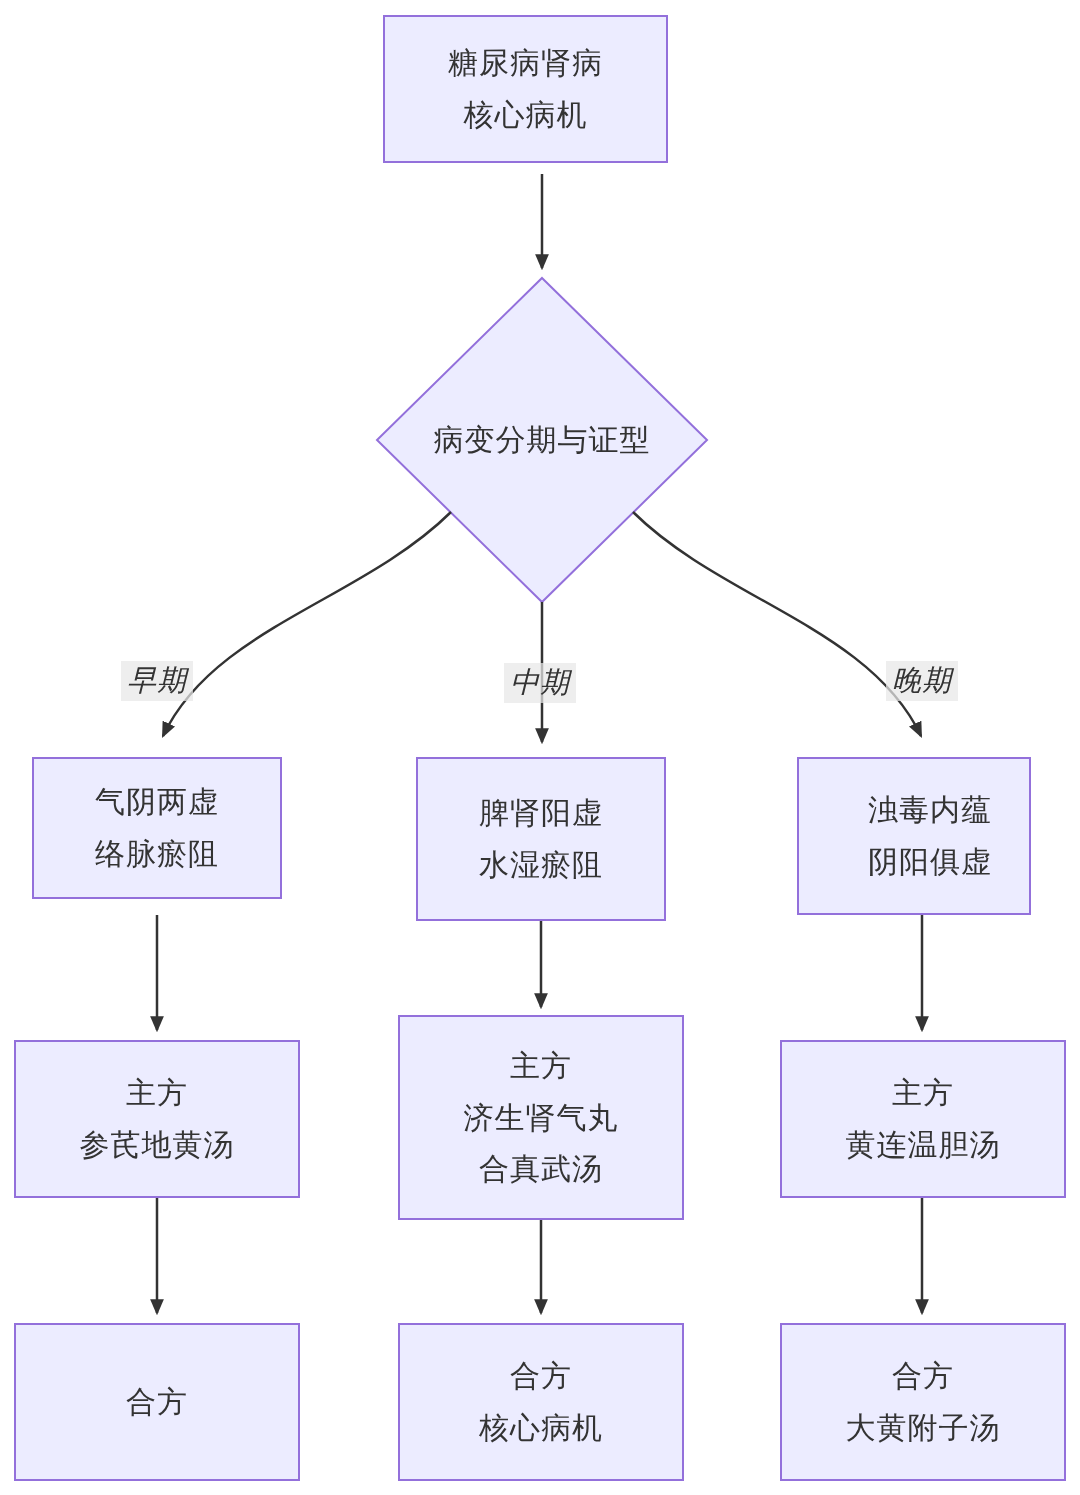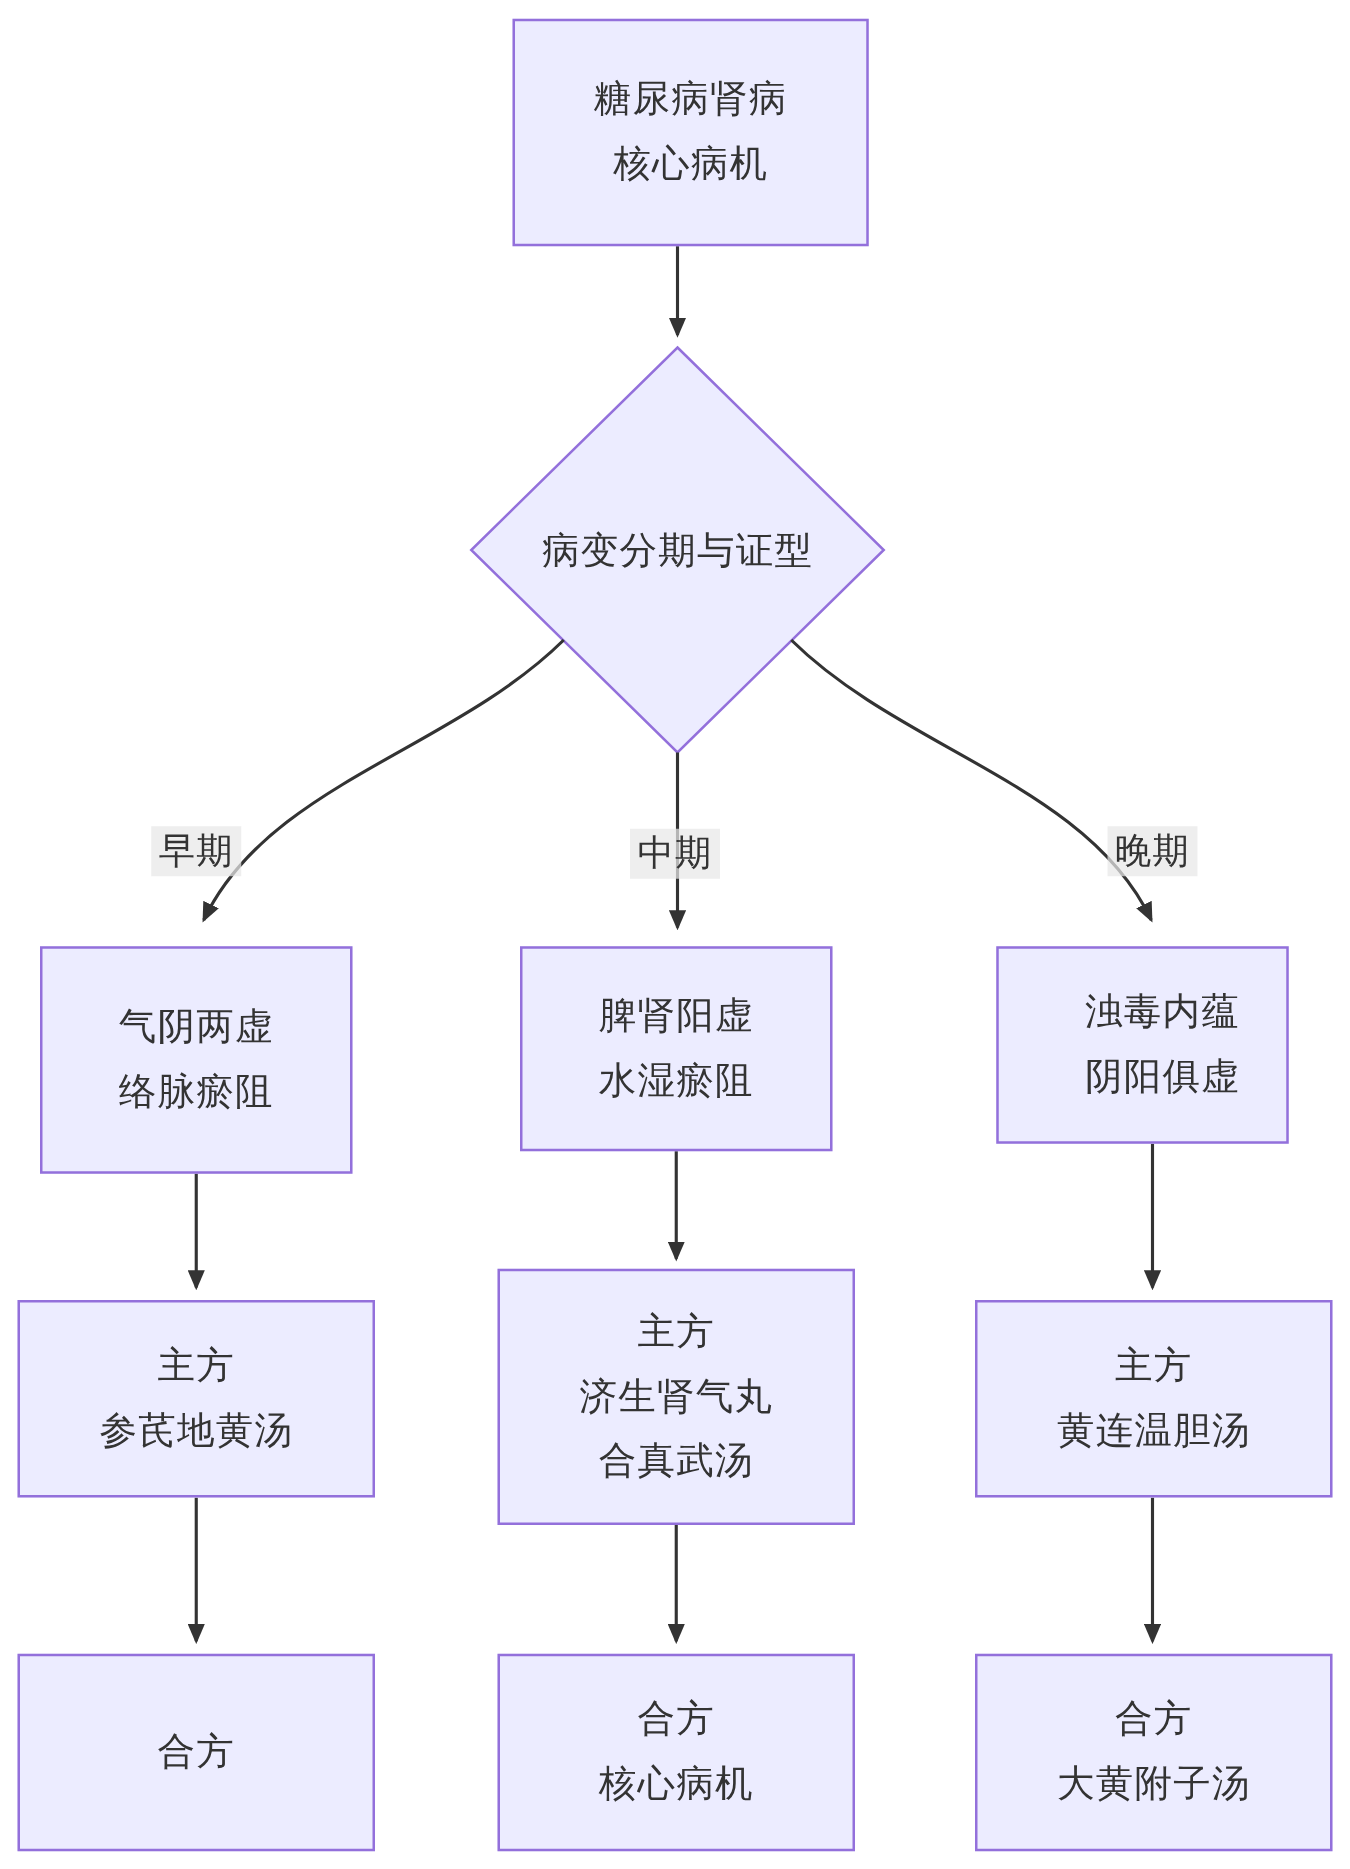--- a/index.html
+++ b/index.html
@@ -16,21 +16,21 @@
     display:flex; flex-direction:column; justify-content:center; align-items:center;
     text-align:center; letter-spacing:1px;
   }
   .diamond-label {
     position:absolute; color:#333333; font-size:30px; letter-spacing:1px;
     display:flex; justify-content:center; align-items:center; text-align:center;
   }
   .edge-label {
     position:absolute; transform:translate(-50%,-50%);
     background:rgba(232,232,232,0.72); color:#333333;
-    font-size:29px; letter-spacing:1px; padding:0 6px; white-space:nowrap;
+    font-size:29px; letter-spacing:1px; padding:0 6px; white-space:nowrap;font-style:italic;
   }
 </style>
 </head>
 <body>
 
 <div class="canvas">
 
   <svg class="edge-layer" width="1080" height="1495" viewBox="0 0 1080 1495">
     <defs>
       <marker id="arrow" markerUnits="userSpaceOnUse" markerWidth="16" markerHeight="14" viewBox="0 0 14 12" refX="12" refY="6" orient="auto">
@@ -48,32 +48,32 @@
 
     <path d="M157,915 L157,1030" fill="none" stroke="#333333" stroke-width="2.5" marker-end="url(#arrow)"></path>
     <path d="M541,915 L541,1007" fill="none" stroke="#333333" stroke-width="2.5" marker-end="url(#arrow)"></path>
     <path d="M922,915 L922,1030" fill="none" stroke="#333333" stroke-width="2.5" marker-end="url(#arrow)"></path>
 
     <path d="M157,1198 L157,1313" fill="none" stroke="#333333" stroke-width="2.5" marker-end="url(#arrow)"></path>
     <path d="M541,1220 L541,1313" fill="none" stroke="#333333" stroke-width="2.5" marker-end="url(#arrow)"></path>
     <path d="M922,1198 L922,1313" fill="none" stroke="#333333" stroke-width="2.5" marker-end="url(#arrow)"></path>
   </svg>
 
-  <div class="node" style="left:410px; top:15px; width:285px; height:182px;">
+  <div class="node" style="left:383px; top:15px; width:285px; height:148px;">
     <div>糖尿病肾病</div>
     <div>核心病机</div>
   </div>
 
   <div class="diamond-label" style="left:377px; top:414px; width:330px; height:52px;">病变分期与证型</div>
 
   <div class="edge-label" style="left:157px; top:681px;">早期</div>
   <div class="edge-label" style="left:540px; top:683px;">中期</div>
   <div class="edge-label" style="left:922px; top:681px;">晚期</div>
 
-  <div class="node" style="left:32px; top:757px; width:250px; height:182px;">
+  <div class="node" style="left:32px; top:757px; width:250px; height:142px;">
     <div>气阴两虚</div>
     <div>络脉瘀阻</div>
   </div>
   <div class="node" style="left:416px; top:757px; width:250px; height:164px;">
     <div>脾肾阳虚</div>
     <div>水湿瘀阻</div>
   </div>
   <div class="node" style="left:797px; top:757px; width:234px; height:158px;padding-left:32px;">
     <div>浊毒内蕴</div>
     <div>阴阳俱虚</div>

